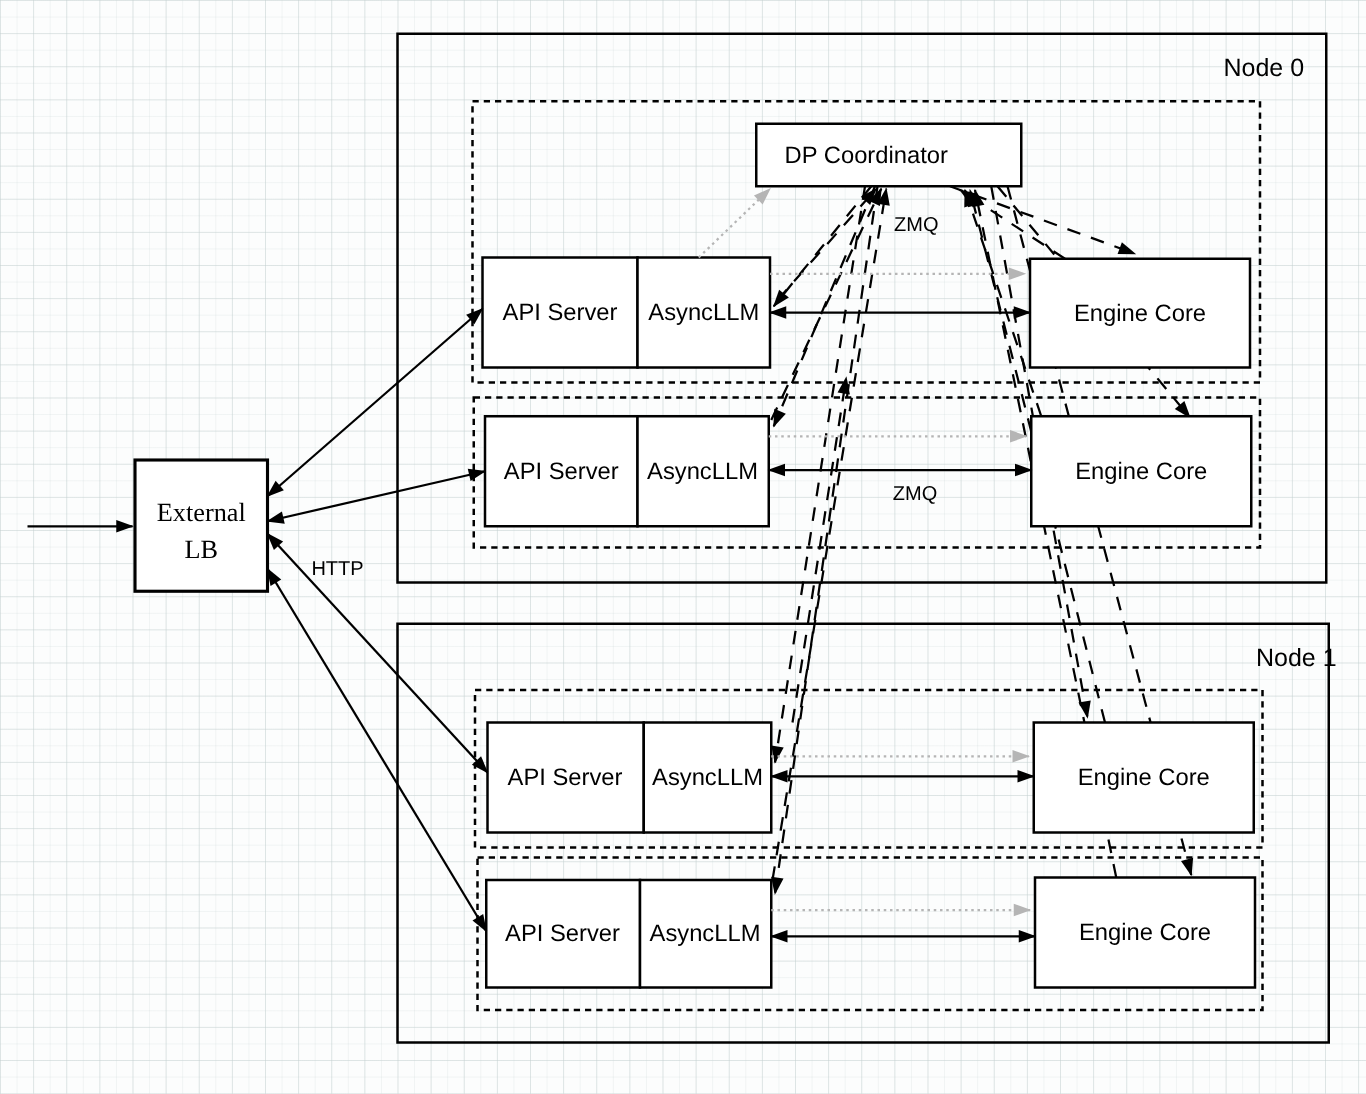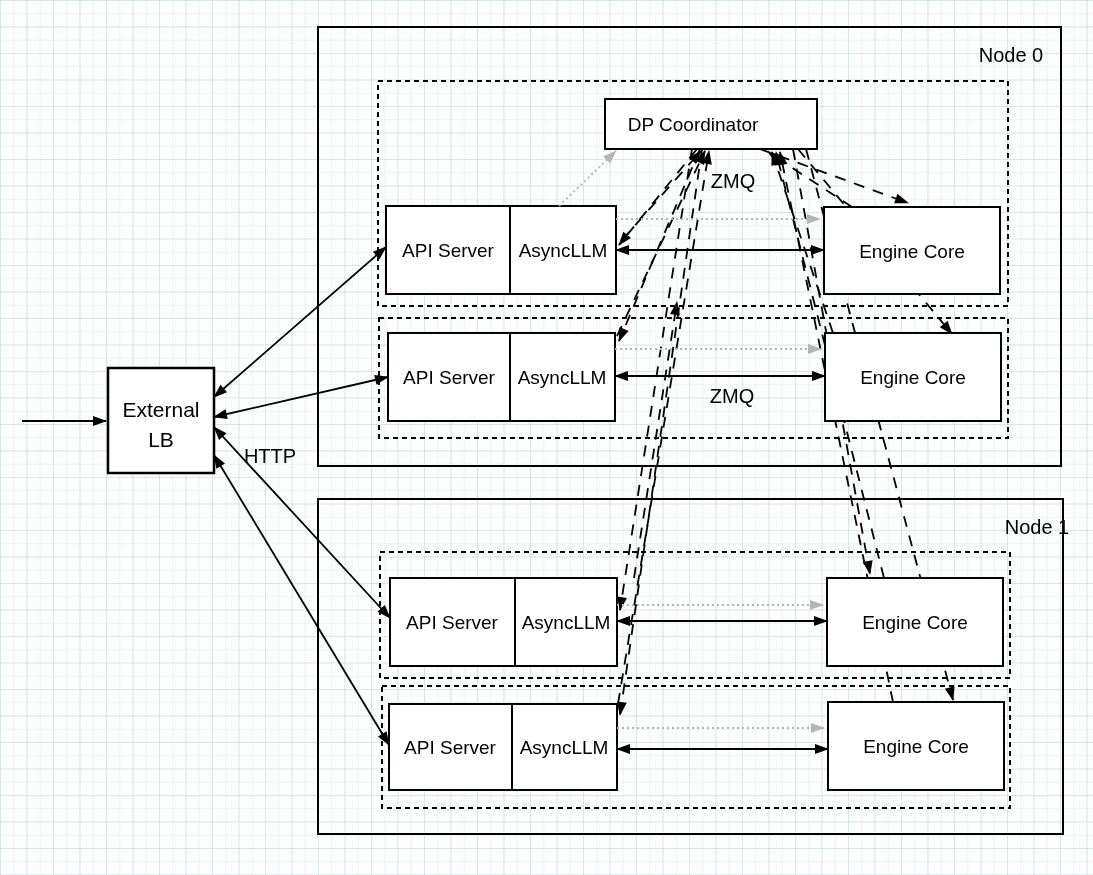--- a/index.html
+++ b/index.html
@@ -22,24 +22,24 @@
   svg{position:absolute;left:0;top:0;}
   .lbl{
     position:absolute;
     transform:translate(-50%,-50%);
     white-space:nowrap;
     color:#000;
     font-size:19px;
     line-height:1.25;
     text-align:center;
   }
-  .lbl.small{font-size:20px;}
+  .lbl.small{font-size:16px;}
   .lbl.node-title{font-size:20px;}
   .lbl.lb-label{font-size:21px;line-height:1.45;}
-  .lb-label span{display:block;}
+  .lb-label span{display:block;font-family:Liberation Serif, serif;}
 </style>
 </head>
 <body>
 
 <div id="canvas">
   <svg width="1093" height="875" viewBox="0 0 1093 875">
     <defs>
       <marker id="ab" markerUnits="userSpaceOnUse" markerWidth="16" markerHeight="12" refX="13.5" refY="5.5" orient="auto-start-reverse">
         <path d="M0.5,0.5 L14.5,5.5 L0.5,10.5 Z" fill="#000"></path>
       </marker>

